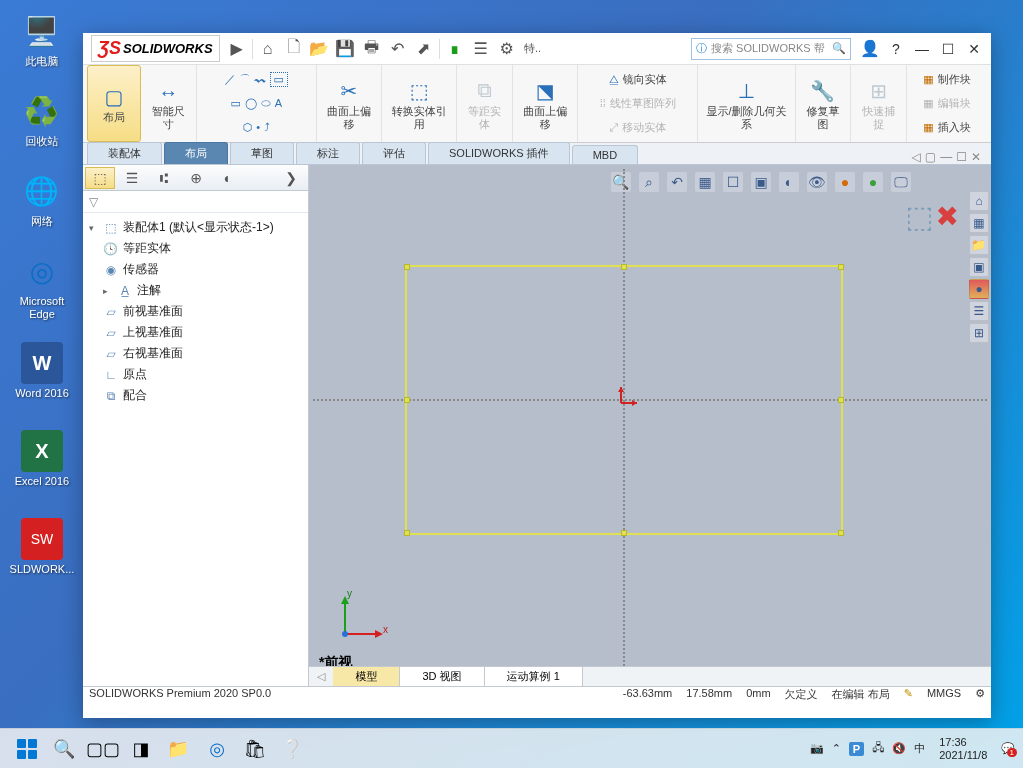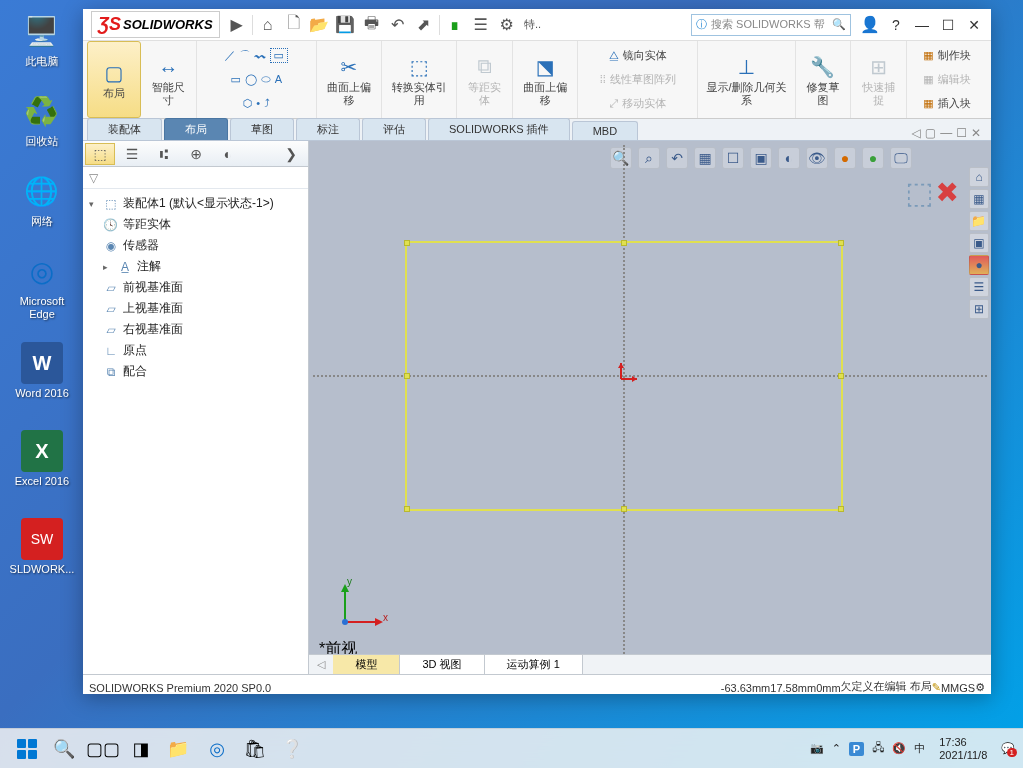--- a/index.html
+++ b/index.html
@@ -5,21 +5,21 @@
 * { margin:0; padding:0; box-sizing:border-box; font-family:"Segoe UI","Microsoft YaHei",Arial,sans-serif; user-select:none; }
 html,body { width:1023px; height:768px; overflow:hidden; }
 body { background:linear-gradient(135deg,#3a7bd5 0%,#3a6ec0 40%,#00a2e8 100%); position:relative; }
 
 
 .desktop-icon { position:absolute; width:72px; text-align:center; color:#fff; font-size:11px; }
 .desktop-icon .ic { width:42px; height:42px; margin:0 auto 3px; display:flex; align-items:center; justify-content:center; font-size:28px; border-radius:4px; }
 .desktop-icon span { text-shadow:1px 1px 2px rgba(0,0,0,.6); display:block; line-height:1.2; }
 
 
-.win { position:absolute; left:83px; top:9px; width:908px; height:685px; background:#f97316; box-shadow:0 4px 20px rgba(0,0,0,.3); display:flex; flex-direction:column; }
+.win { position:absolute; left:83px; top:33px; width:908px; height:685px; background:#f97316; box-shadow:0 4px 20px rgba(0,0,0,.3); display:flex; flex-direction:column; }
 
 
 .titlebar { height:32px; background:#fff; display:flex; align-items:center; padding:0 4px 0 8px; border-bottom:1px solid #e0e0e0; }
 .sw-logo { display:flex; align-items:center; font-size:13px; font-weight:bold; font-style:italic; color:#000; background:#fff; border:1px solid #ccc; padding:2px 6px; margin-right:4px; }
 .sw-logo .ds { color:#e21b1b; font-size:18px; margin-right:2px; font-style:italic; }
 .tb-tool { width:24px; height:24px; display:flex; align-items:center; justify-content:center; color:#555; margin:0 1px; }
 .tb-sep { width:1px; height:20px; background:#ddd; margin:0 2px; }
 .search-box { flex:0 0 160px; height:22px; border:1px solid #9fc3e0; display:flex; align-items:center; padding:0 4px; font-size:11px; color:#888; margin:0 6px 0 auto; }
 .title-spacer { flex:1; }
 .winctl { width:26px; height:26px; display:flex; align-items:center; justify-content:center; color:#333; font-size:14px; }
@@ -55,38 +55,38 @@
 .tnode { display:flex; align-items:center; padding:2px 2px 2px 4px; gap:4px; white-space:nowrap; }
 .tnode .exp { width:10px; font-size:9px; color:#666; }
 .tnode .tic { width:16px; text-align:center; color:#5a86b2; font-size:12px; }
 .tnode.d1 { padding-left:18px; }
 
 
 .viewport { flex:1; background:#b6becc; position:relative; }
 .heads-up { position:absolute; top:6px; left:50%; transform:translateX(-40px); display:flex; gap:6px; align-items:center; }
 .heads-up .hb { width:22px; height:22px; display:flex; align-items:center; justify-content:center; border:1px solid rgba(0,0,0,.08); border-radius:3px; background:rgba(255,255,255,.25); font-size:14px; color:#3a5a8a; }
 .triad { position:absolute; left:22px; bottom:36px; font-size:10px; }
-.v-label { position:absolute; left:10px; bottom:14px; font-size:16px; font-weight:normal; color:#000; }
+.v-label { position:absolute; left:10px; bottom:14px; font-size:14px; font-weight:bold; color:#000; }
 .side-tools { position:absolute; right:2px; top:26px; width:20px; display:flex; flex-direction:column; gap:2px; }
 .side-tools .st { width:20px; height:20px; background:rgba(255,255,255,.35); border:1px solid rgba(0,0,0,.1); display:flex; align-items:center; justify-content:center; font-size:12px; color:#3a5a8a; border-radius:2px; }
 .exit-sketch { position:absolute; right:32px; top:34px; color:#d84040; font-size:28px; display:flex; align-items:center; }
 .sketch-rect { position:absolute; left:96px; top:100px; width:438px; height:270px; border:2px solid #e0e050; }
 .sketch-rect::before,.sketch-rect::after { content:""; position:absolute; background:#e0e050; }
 .axis-h { position:absolute; left:4px; right:4px; top:234px; border-top:2px dotted #888; }
 .axis-v { position:absolute; top:4px; bottom:4px; left:314px; border-left:2px dashdot #888; border-left:2px dotted #888; }
 .origin-mark { position:absolute; left:308px; top:218px; font-size:16px; color:#b83030; }
 .pt { position:absolute; width:6px; height:6px; background:#e0e050; border:1px solid #b8b830; margin:-3px 0 0 -3px; }
 
 
 .model-tabs { position:absolute; left:0; bottom:0; height:20px; background:#f0f3f6; border-top:1px solid #c3c9d0; display:flex; align-items:center; font-size:11px; width:100%; }
 .mtab { padding:2px 22px; border-right:1px solid #c3c9d0; background:#fff; }
 .mtab.first { background:#f7e8a8; }
 
 
-.status { height:20px; background:#fff; border-top:1px solid #c3c9d0; display:flex; align-items:flex-end; font-size:11px; color:#333; padding:0 6px; }
+.status { height:32px; background:#fff; border-top:1px solid #c3c9d0; display:flex; align-items:flex-start; font-size:11px; color:#333; padding:0 6px; gap:14px; }
 .status .sp { flex:1; }
 
 
 .taskbar { position:absolute; left:0; right:0; bottom:0; height:40px; background:rgba(243,243,243,.85); backdrop-filter:blur(10px); display:flex; align-items:center; padding:0 8px; border-top:1px solid rgba(0,0,0,.08); }
 .taskbar .tb { width:38px; height:32px; display:flex; align-items:center; justify-content:center; font-size:18px; border-radius:4px; }
 .tray { margin-left:auto; display:flex; align-items:center; gap:8px; font-size:11px; color:#222; }
 .tray .clock { text-align:left; line-height:1.15; padding:0 6px; }
 
 
 .win11 { display:grid; grid-template-columns:9px 9px; grid-template-rows:9px 9px; gap:2px; }

